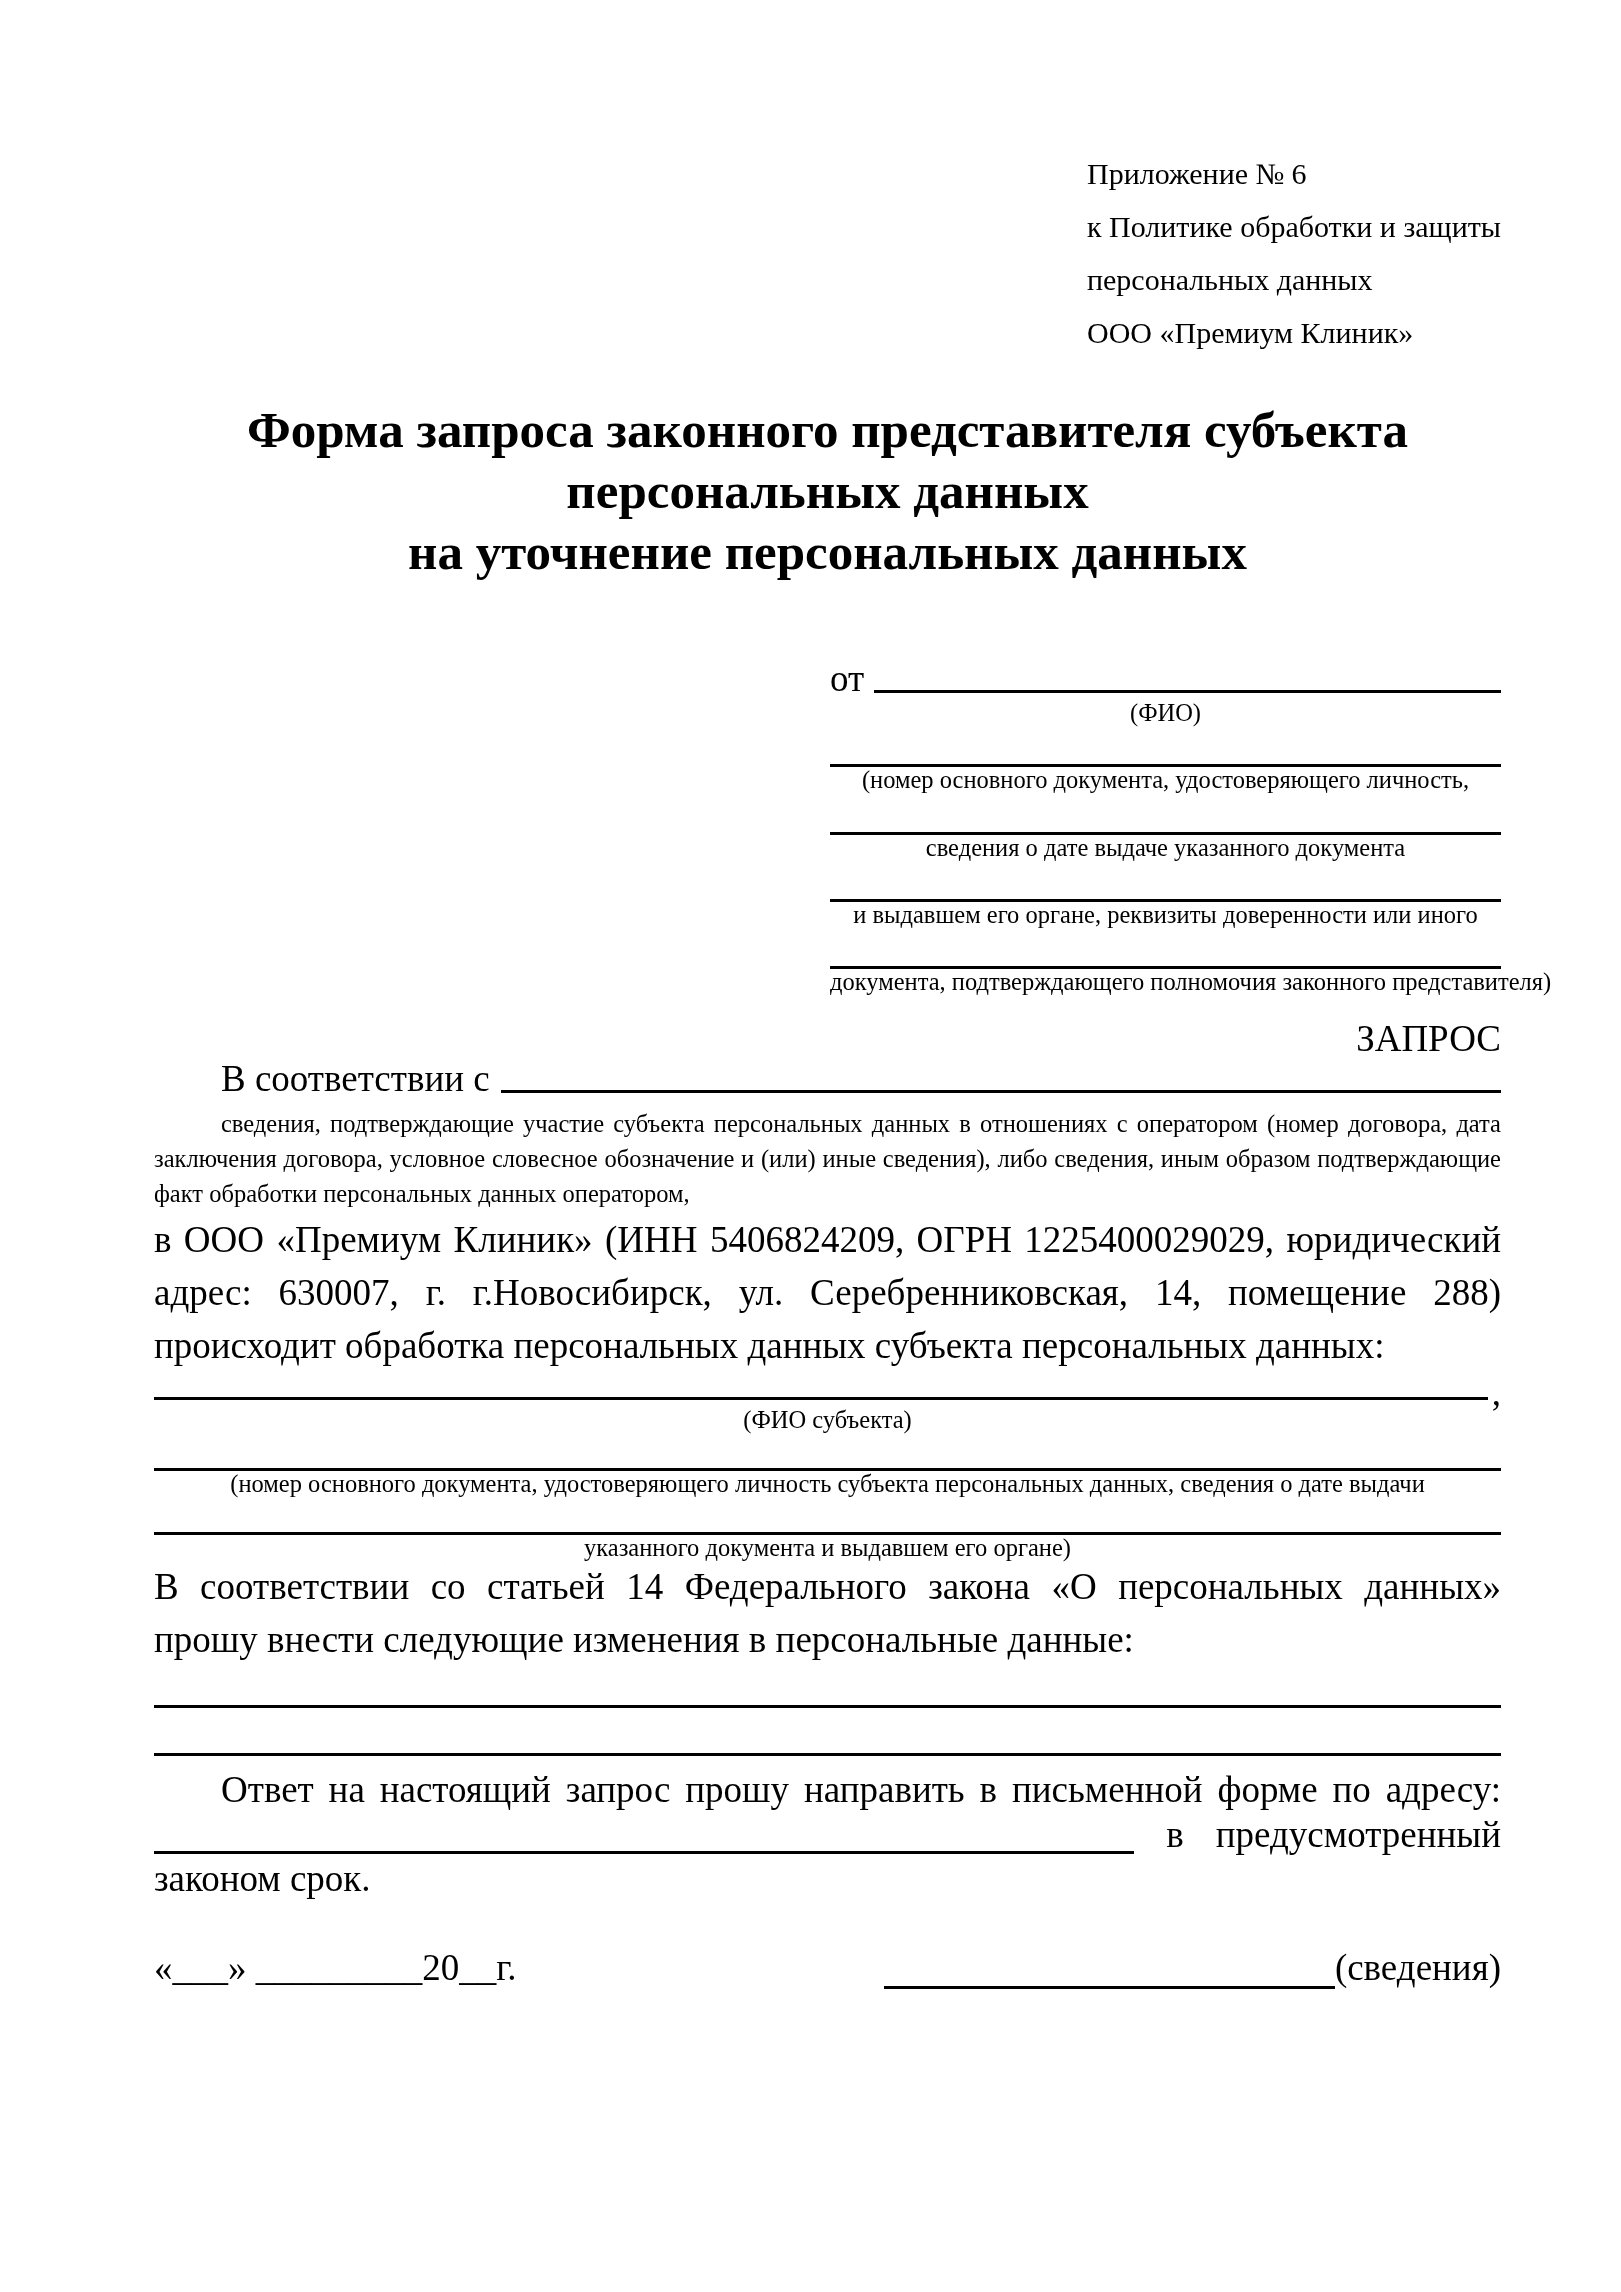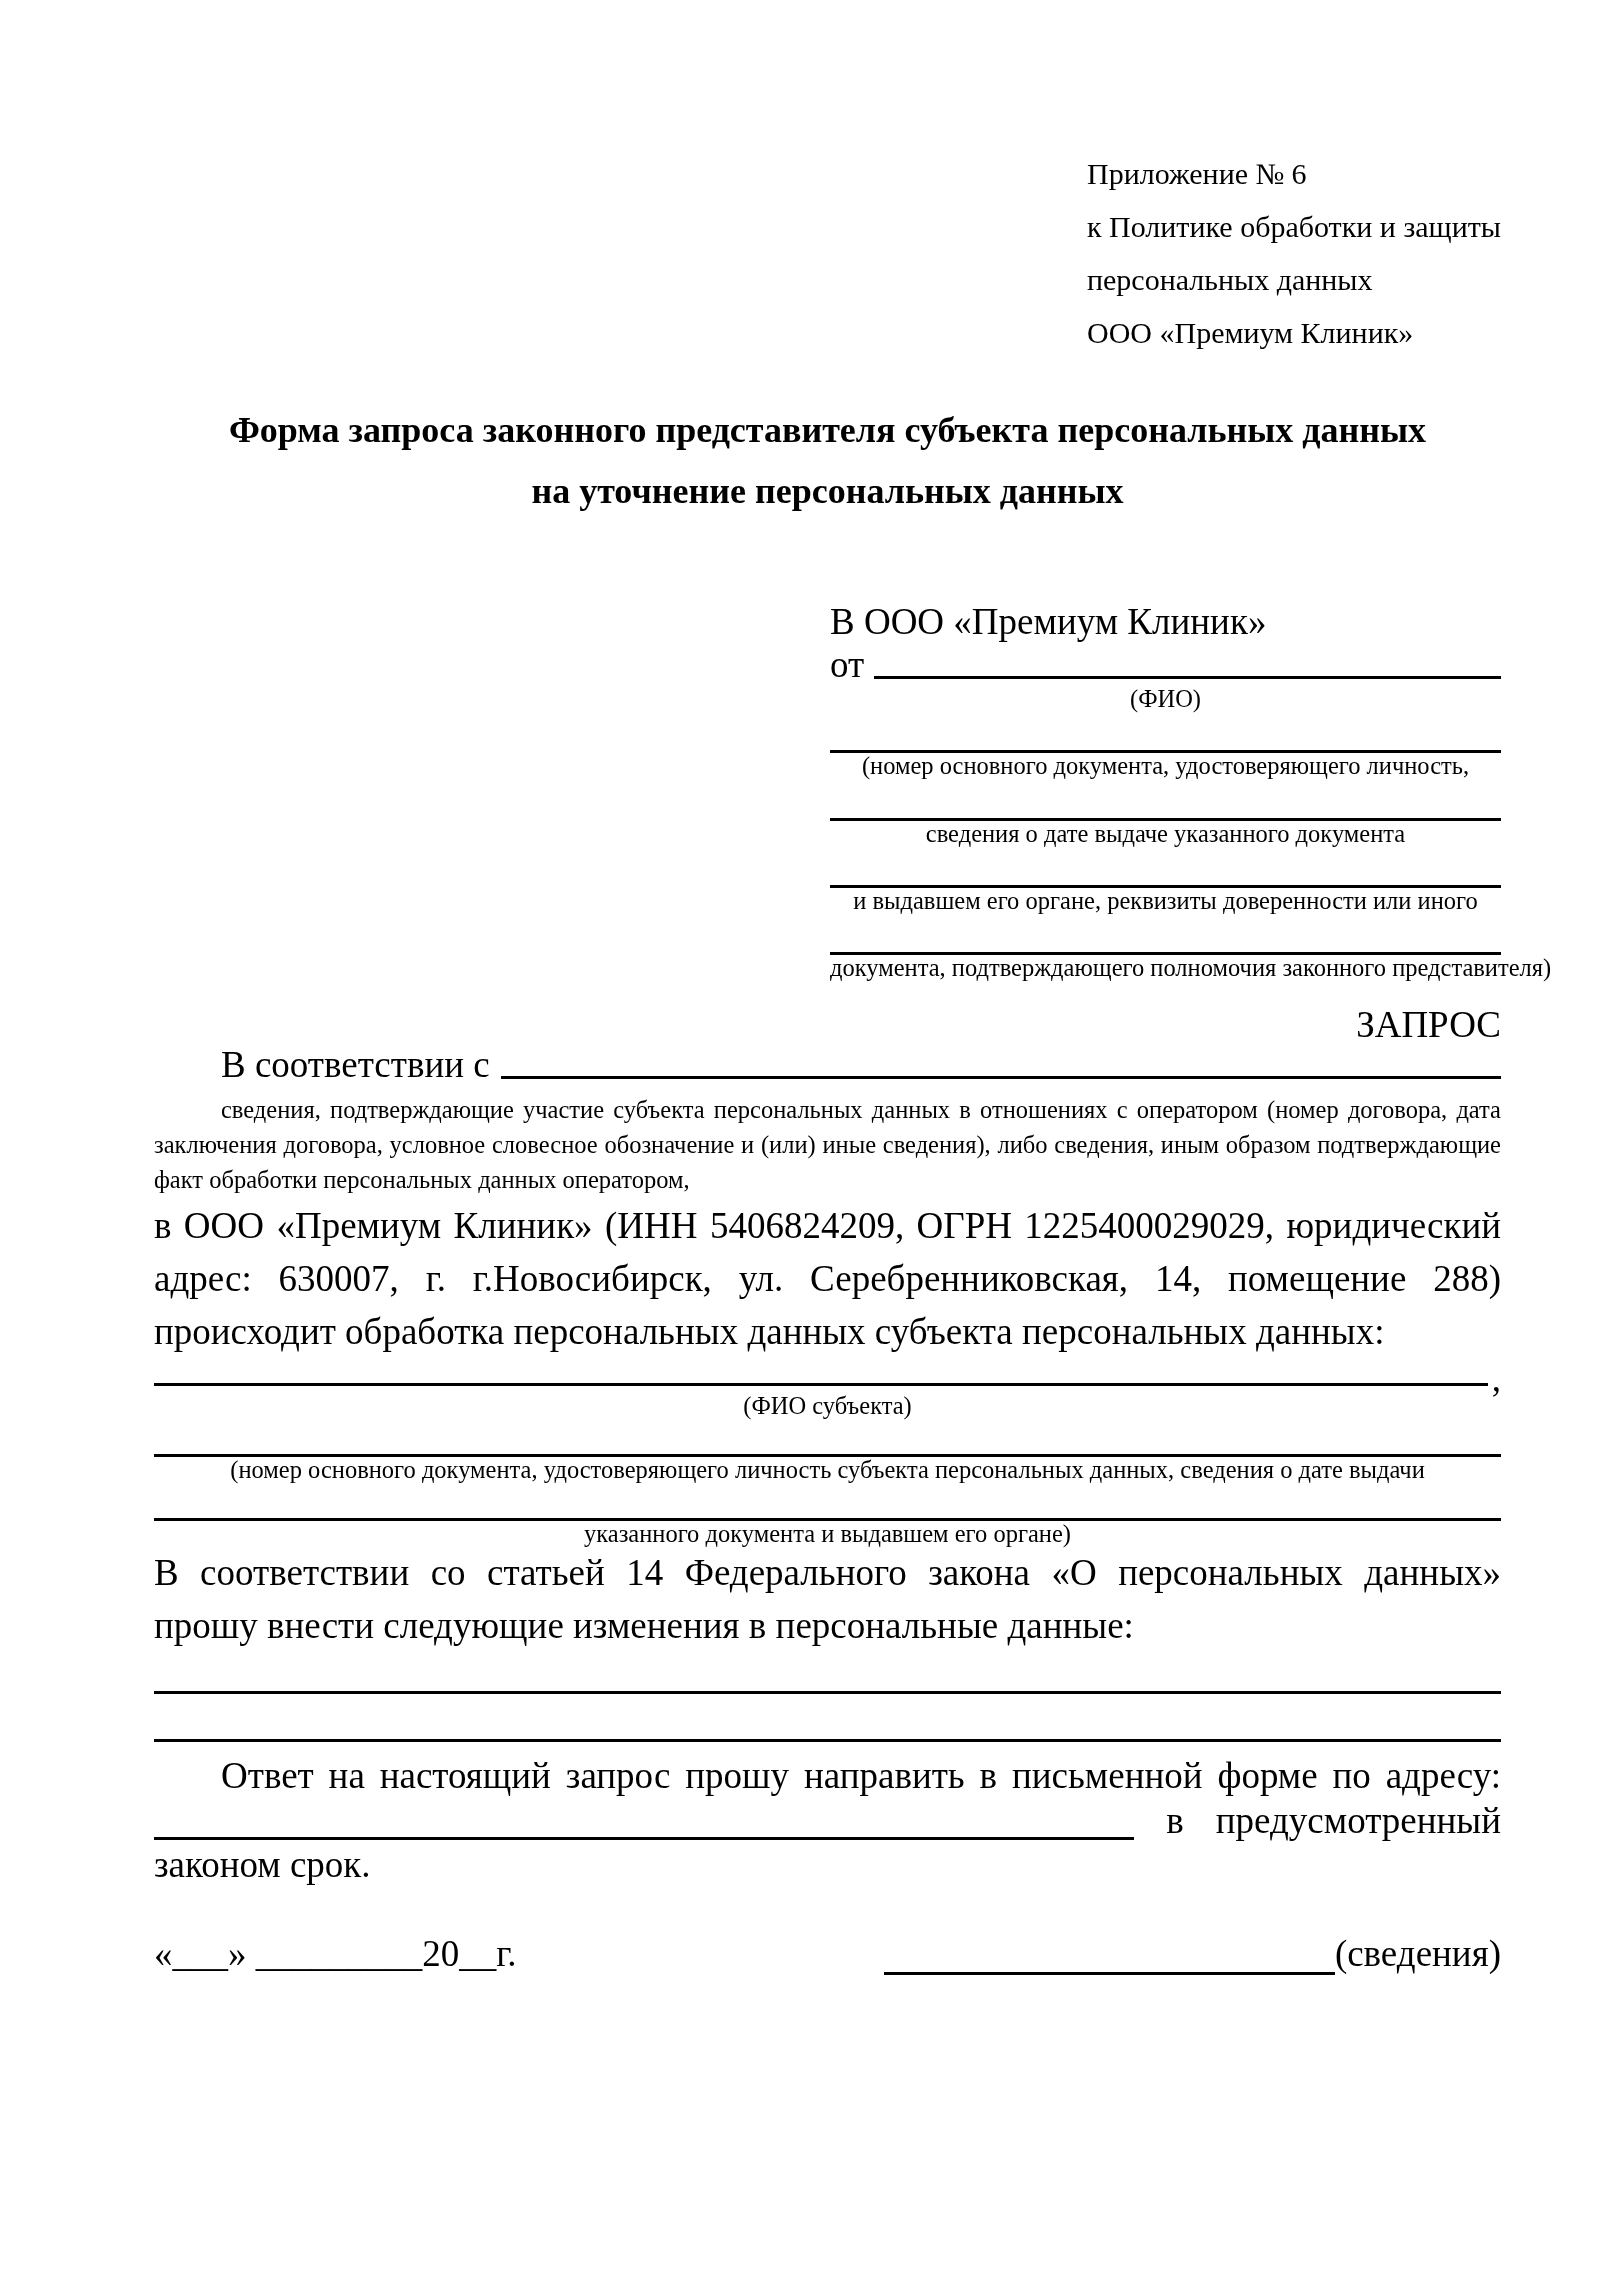--- a/index.html
+++ b/index.html
@@ -3,21 +3,21 @@
 <meta charset="utf-8">
 <style>
   html,body{margin:0;padding:0;background:#ffffff;}
   .page{
     width:1621px;height:2293px;background:#ffffff;color:#000;
     font-family:"Liberation Serif","DejaVu Serif",serif;
     box-sizing:border-box;position:relative;overflow:hidden;
     padding:147px 120px 0 154px;
   }
   .hdr-block{margin-left:auto;width:max-content;font-size:30px;line-height:53px;}
-  .doc-title{margin-top:41px;text-align:center;font-weight:bold;font-size:36px;line-height:61px;}
+  .doc-title{margin-top:41px;text-align:center;font-weight:bold;font-size:51px;line-height:61px;}
   .addr{margin-left:auto;width:671px;margin-top:76px;font-size:37px;}
   .addr-to{line-height:47px;}
   .flex-row{display:flex;align-items:flex-end;}
   .fill-rule{flex:1;border-bottom:3.9px solid #000;margin-bottom:6.9px;}
   .from-row{height:41px;}
   .from-row .label{white-space:nowrap;padding-right:9.8px;}
   .cap{font-size:24.5px;line-height:25.5px;text-align:center;white-space:nowrap;}
   .field{margin-top:7.8px;}
   .field .rule{height:31px;border-bottom:3.9px solid #000;}
   .zapros{margin-top:21.6px;text-align:right;font-size:37px;line-height:45px;}
@@ -53,21 +53,20 @@
     <div>персональных данных</div>
     <div>ООО «Премиум Клиник»</div>
   </div>
 
   <div class="doc-title">
     <div>Форма запроса законного представителя субъекта персональных данных</div>
     <div>на уточнение персональных данных</div>
   </div>
 
   <div class="addr">
-    <div class="addr-to">В ООО «Премиум Клиник»</div>
 
     <div class="flex-row from-row">
       <span class="label">от</span>
       <span class="fill-rule"></span>
     </div>
     <div class="cap">(ФИО)</div>
 
     <div class="field">
       <div class="rule"></div>
       <div class="cap">(номер основного документа, удостоверяющего личность,</div>

